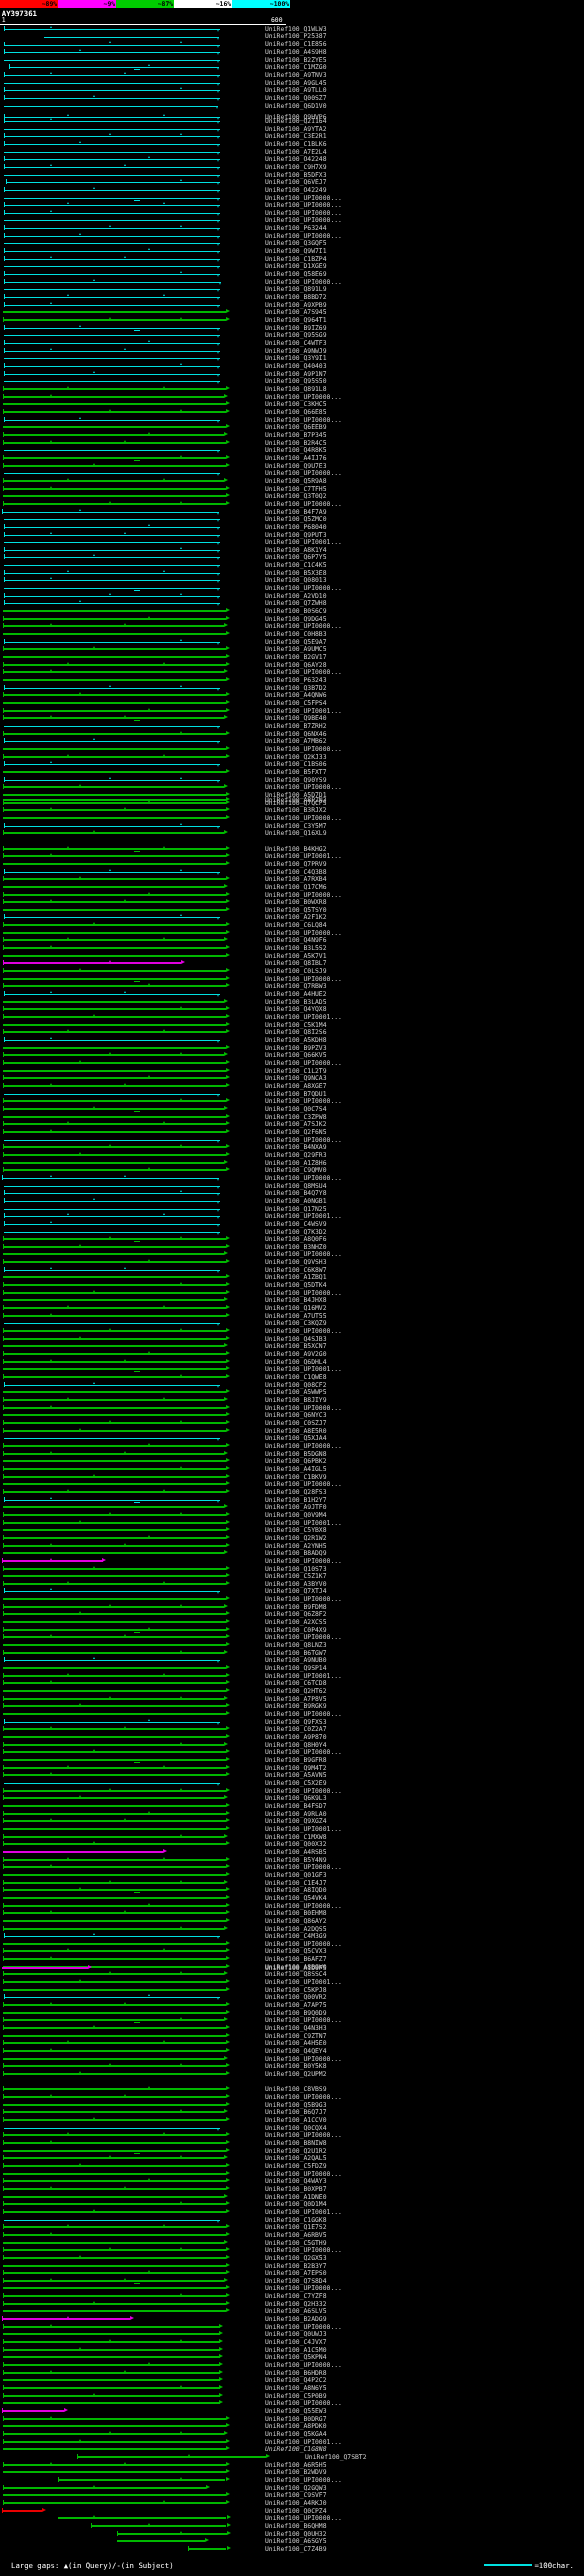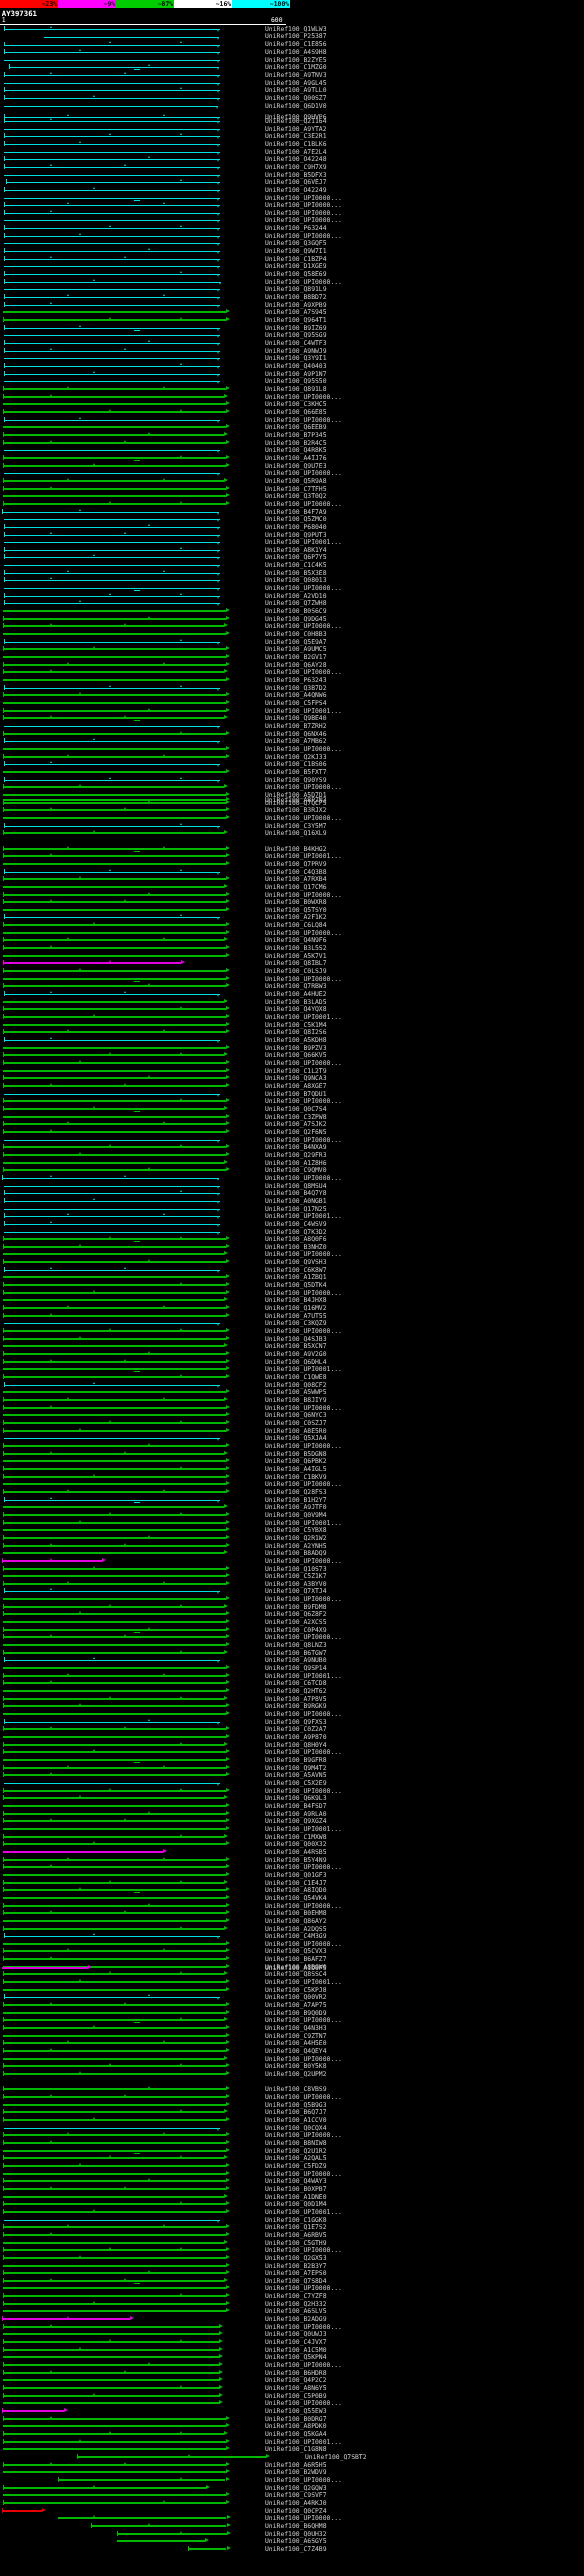--- a/index.html
+++ b/index.html
@@ -30,21 +30,21 @@
   #legend { position:absolute; top:2558px; left:0; width:585px; height:14.6px; font-size:7.3px;
             color:#fff; display:flex; align-items:center; justify-content:space-between; padding:0 11px; }
   #legend-sample { display:flex; align-items:center; gap:2.7px; }
   #sample-line { display:inline-block; height:1.8px; }
 </style>
 </head>
 <body>
 
 <div id="screen">
   <div id="scalebar">
-      <div class="seg" style="background: rgb(255, 0, 0);">~23%</div>
+      <div class="seg" style="background: rgb(255, 0, 0);">~89%</div>
       <div class="seg" style="background: rgb(255, 0, 255);">~9%</div>
       <div class="seg" style="background: rgb(0, 204, 0);">~87%</div>
       <div class="seg" style="background: rgb(255, 255, 255);">~16%</div>
       <div class="seg" style="background: rgb(0, 255, 255);">~100%</div>
     </div>
   <div id="queryid">AY397361</div>
   <div id="ruler">
     <span id="ruler-start">1</span>
     <span id="ruler-end" style="left: 271px;">600</span>
     <div id="ruler-line" style="width: 286px;"></div>
@@ -2138,21 +2138,21 @@
         <div class="ahead" style="left: 224px; border-left: 4.6px solid rgb(0, 184, 0);"></div>
         <div class="albl">UniRef100_Q5KGA4</div>
       </div>
       <div class="arow" style="top: 2413px;">
         <div class="aline" style="left: 2.7px; width: 223px; top: 2.7px; height: 1.8px; background: rgb(0, 184, 0);"></div>
         <div class="tick" style="left: 2.7px; background: rgb(0, 184, 0);"></div>
         <div class="gapq" style="left: 79px; border-bottom: 2.7px solid rgb(0, 184, 0);"></div>
         <div class="ahead" style="left: 226px; border-left: 4.6px solid rgb(0, 184, 0);"></div>
         <div class="albl">UniRef100_UPI0001...</div>
       </div>
-      <div class="arow" style="top: 2420px;">
+      <div class="arow" style="top: 2420px; font-style: italic;">
         <div class="aline" style="left: 2.7px; width: 223px; top: 2.7px; height: 1.8px; background: rgb(0, 184, 0);"></div>
         <div class="ahead" style="left: 226px; border-left: 4.6px solid rgb(0, 184, 0);"></div>
         <div class="albl">UniRef100_C1G8N8</div>
       </div>
       <div class="arow" style="top: 2428px; margin-left: 40px;">
         <div class="aline" style="left: 37px; width: 189px; top: 2.7px; height: 1.8px; background: rgb(0, 184, 0);"></div>
         <div class="tick" style="left: 37px; background: rgb(0, 184, 0);"></div>
         <div class="gapq" style="left: 148px; border-bottom: 2.7px solid rgb(0, 184, 0);"></div>
         <div class="ahead" style="left: 226px; border-left: 4.6px solid rgb(0, 184, 0);"></div>
         <div class="albl">UniRef100_Q7SBT2</div>
@@ -2227,14 +2227,21 @@
         <div class="ahead" style="left: 205px; border-left: 4.6px solid rgb(0, 184, 0);"></div>
         <div class="albl">UniRef100_A6SGY5</div>
       </div>
       <div class="arow" style="top: 2520px;">
         <div class="aline" style="left: 188px; width: 38px; top: 2.7px; height: 1.8px; background: rgb(0, 184, 0);"></div>
         <div class="tick" style="left: 188px; background: rgb(0, 184, 0);"></div>
         <div class="ahead" style="left: 227px; border-left: 4.6px solid rgb(0, 184, 0);"></div>
         <div class="albl">UniRef100_C7Z4B9</div>
       </div>
     </div>
+  <div id="legend">
+    <span id="legend-gaps">Large gaps: ▲(in Query)/-(in Subject)</span>
+    <span id="legend-sample">
+      <span id="sample-line" style="width: 48px; background: rgb(0, 224, 224);"></span>
+      <span>=100char.</span>
+    </span>
+  </div>
 </div>
 
 
 </body></html>

